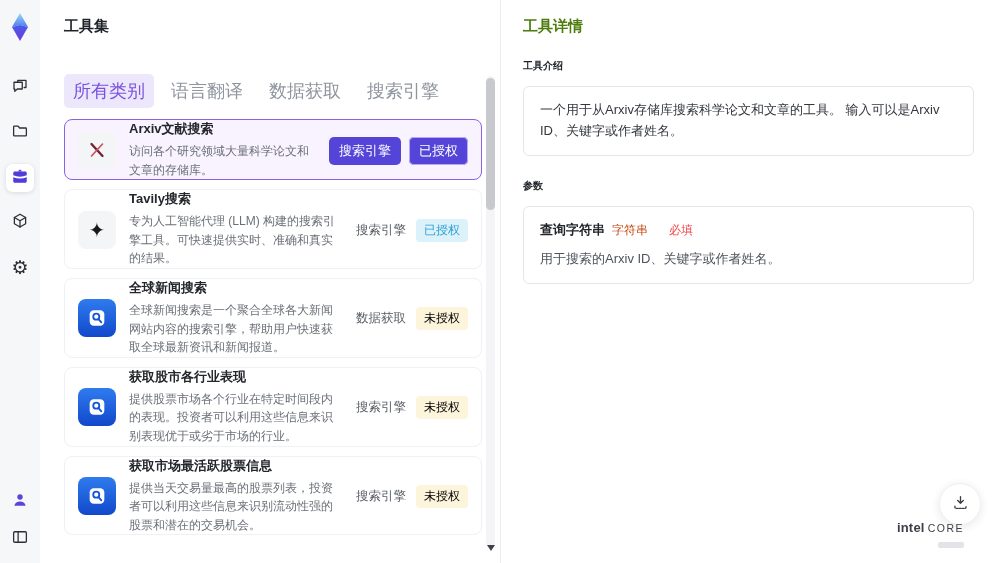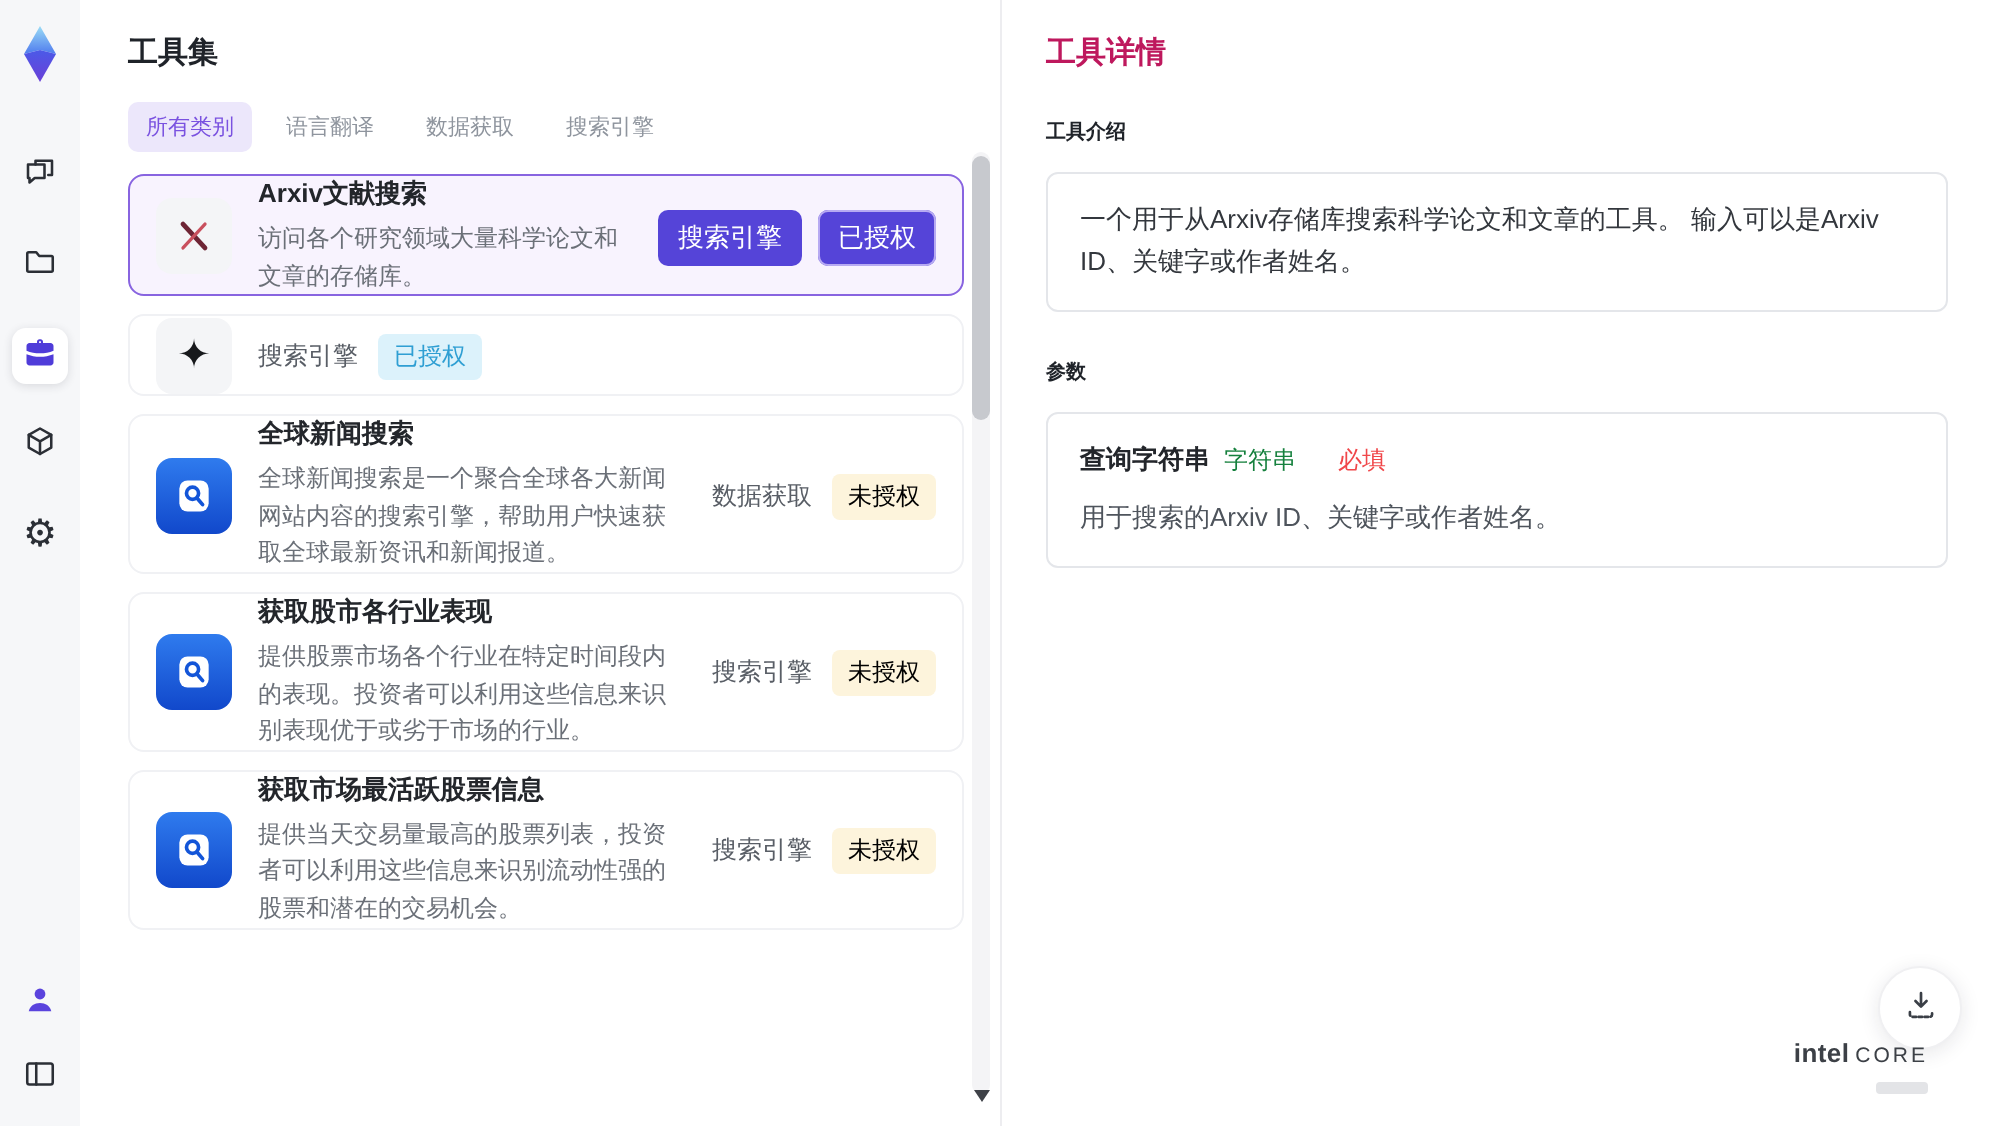--- a/index.html
+++ b/index.html
@@ -15,22 +15,22 @@
   .nav-item { width:28px; height:28px; display:flex; align-items:center; justify-content:center;
     border-radius:7px; cursor:pointer; color:#2b2f36; }
   .nav-item.active { background:#fff; box-shadow:0 1px 5px rgba(40,40,60,.14); color:#4f3cd9; }
   .nav-item .glyph-gear { font-size:19px; line-height:1; color:#2b2f36; }
   .sidebar-bottom { margin-top:auto; display:flex; flex-direction:column; gap:9px; align-items:center; }
 
   
   .list-panel { width:460px; flex:none; padding:17px 22px 0 24px; position:relative; background:#fff; }
   .page-title { font-size:15px; font-weight:bold; color:#1f2329; }
   .tabs { display:flex; gap:8px; margin-top:15px; }
-  .tab { font-size:11px; color:#8f959e; padding:5px 9px; border:none; background:transparent;
-    border-radius:5px; cursor:pointer; font-family:inherit; }
+  .tab { font-size:18px; color:#8f959e; padding:5px 9px; border:none; background:transparent;
+    border-radius:5px; cursor:pointer; font-family:inherit;margin-top:23px; }
   .tab.active { background:#ece7fb; color:#7a52e0; }
   .cards { margin-top:11px; width:418px; }
   .card { display:flex; gap:13px; padding:0 13px; border:1px solid #f0f1f4; border-radius:8px;
     margin-bottom:9px; background:#fff; align-items:center; cursor:pointer; }
   .card.selected { border:1px solid #8864e0; background:#f8f3fe; }
   .card-icon { width:38px; height:38px; border-radius:8px; background:#f4f5f7; flex:none;
     display:flex; align-items:center; justify-content:center; margin-top:1px; }
   .card-icon.blue { background:linear-gradient(180deg,#2f7bee,#1148cb); }
   .card-icon .star { font-size:20px; color:#17191c; line-height:1; }
   .card-main { flex:1; min-width:0; }
@@ -47,27 +47,27 @@
 
   
   .scrollbar { position:absolute; right:5px; top:76px; bottom:16px; width:9px; }
   .sb-track { position:absolute; inset:0; background:#f4f4f6; border-radius:5px; }
   .sb-thumb { position:absolute; top:2px; left:0; width:9px; height:132px; background:#c7c9ce; border-radius:5px; }
   .sb-arrow { position:absolute; bottom:-4px; left:0.5px; width:0; height:0;
     border-left:4px solid transparent; border-right:4px solid transparent; border-top:6px solid #3f4248; }
 
   
   .detail-panel { flex:1; border-left:1px solid #ededf0; padding:17px 26px 0 22px; background:#fff; }
-  .detail-title { font-size:15px; font-weight:bold; color:#be185d; }
+  .detail-title { font-size:15px; font-weight:bold; color:#4d7c0f; }
   .section-heading { font-size:10px; font-weight:bold; color:#1f2329; margin-top:23px; }
   .box { border:1px solid #e4e6ea; border-radius:6px; padding:13px 16px; margin-top:13px;
     font-size:13px; color:#33373d; line-height:1.6; background:#fff; }
   .param-head { display:flex; align-items:baseline; }
   .param-name { font-weight:bold; font-size:13px; color:#23262b; }
-  .param-type { font-size:12px; color:#15803d; margin-left:7px;text-align:right; }
+  .param-type { font-size:12px; color:#c2410c; margin-left:7px;text-align:right; }
   .param-required { font-size:12px; color:#f0474a; margin-left:21px; }
   .param-desc { margin-top:9px; font-size:13px; color:#4e545c; }
 
   
   .download-fab { position:absolute; right:19px; bottom:38px; width:42px; height:42px; border-radius:50%;
     background:#fff; border:1px solid #f0f0f2; box-shadow:0 2px 10px rgba(30,30,50,.10);
     display:flex; align-items:center; justify-content:center; cursor:pointer; }
   .intel-logo { position:absolute; right:36px; bottom:12px; text-align:right; color:#3c4046; line-height:1; }
   .intel-word { font-size:13px; font-weight:bold; letter-spacing:0.2px; }
   .core-word { font-size:10.5px; letter-spacing:1.5px; margin-left:3px; }
@@ -161,20 +161,24 @@
           </div>
           <div class="card-side">
             <span class="pill">搜索引擎</span>
             <span class="pill outlined">已授权</span>
           </div>
         </div>
         <div class="card">
           <div class="card-icon">
             <span class="star">✦</span>
           </div>
+          <div class="card-main">
+            <div class="card-title">Tavily搜索</div>
+            <div class="card-desc">专为人工智能代理 (LLM) 构建的搜索引擎工具。可快速提供实时、准确和真实的结果。</div>
+          </div>
           <div class="card-side">
             <span class="cat-text">搜索引擎</span>
             <span class="badge ok">已授权</span>
           </div>
         </div>
         <div class="card">
           <div class="card-icon blue">
             <svg viewBox="0 0 24 24" width="22" height="22">
               <rect x="4" y="3.5" width="16" height="17" rx="4.5" fill="#fff"></rect>
               <circle cx="11.2" cy="10.5" r="3.3" fill="none" stroke="#1355d8" stroke-width="2"></circle>

